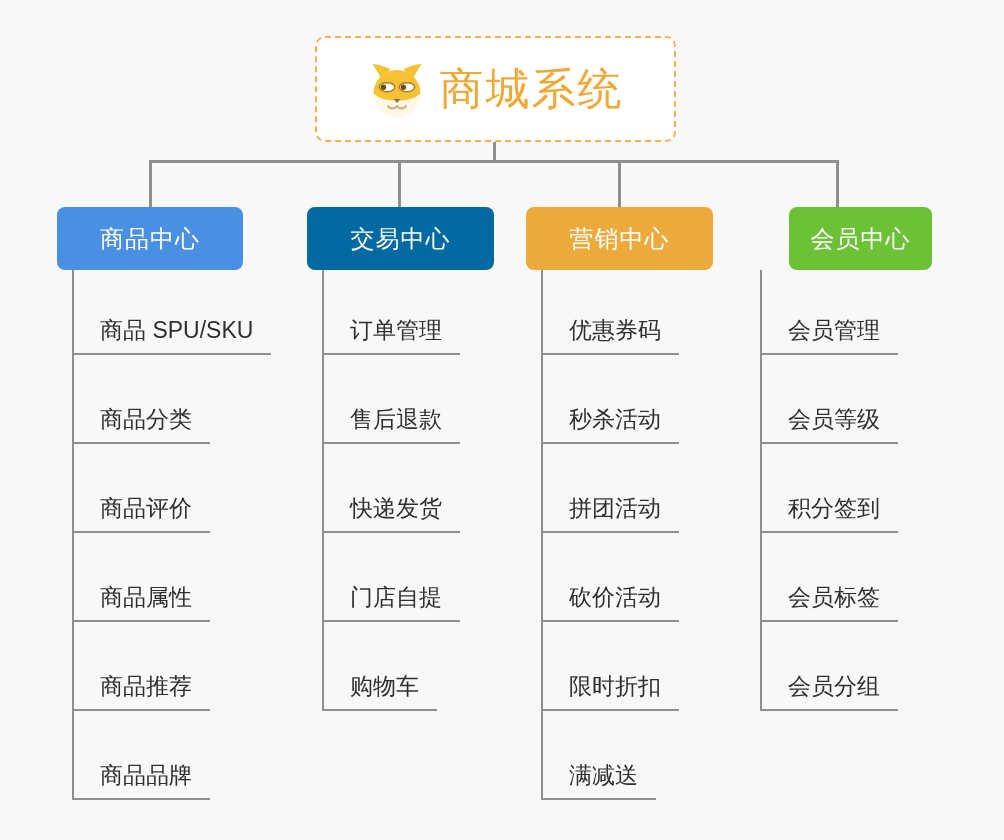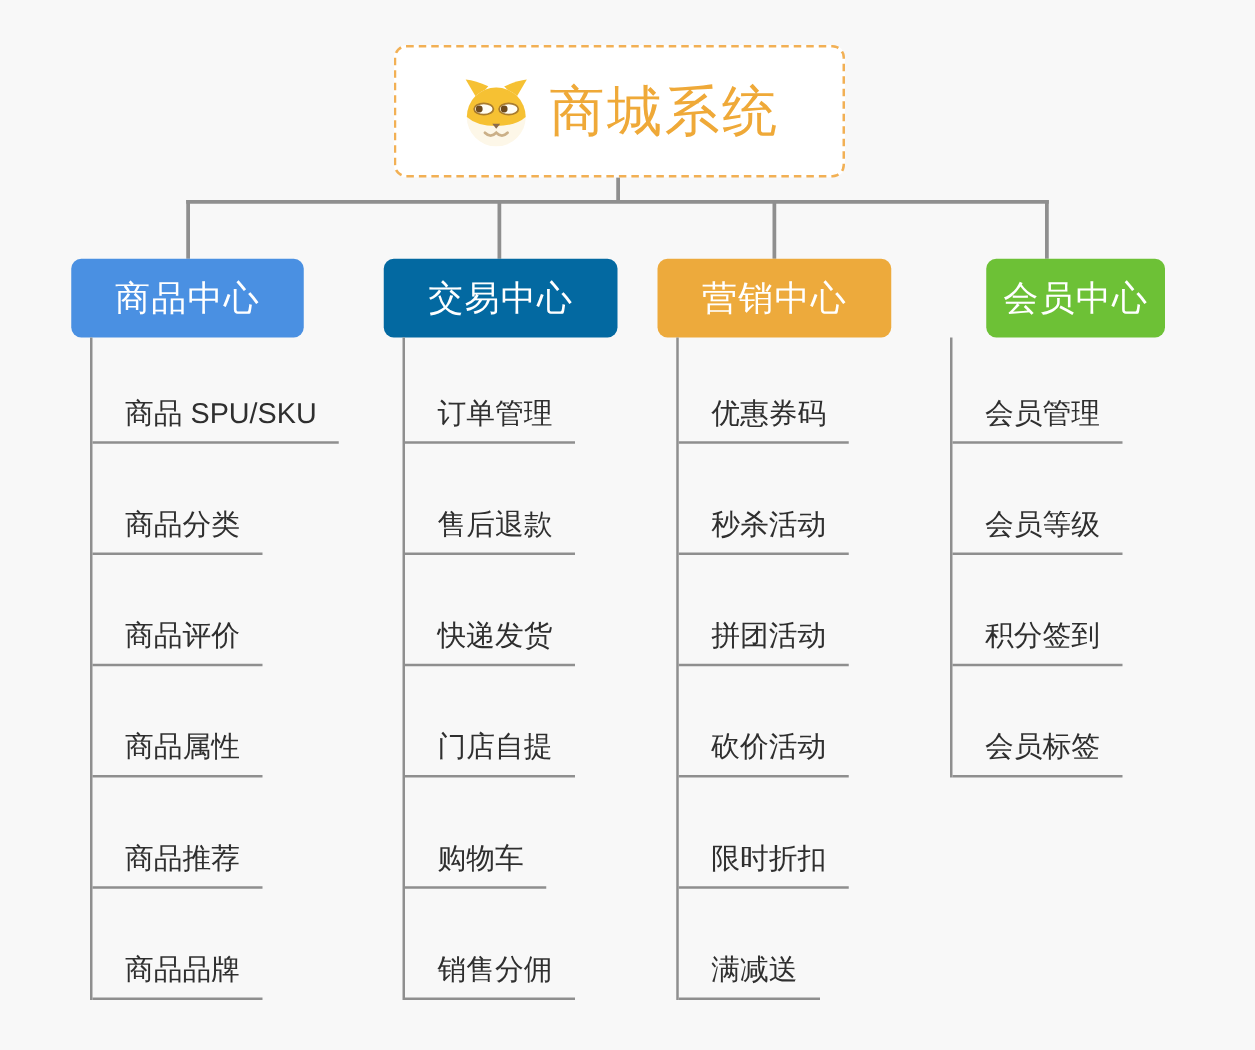--- a/index.html
+++ b/index.html
@@ -44,21 +44,21 @@
   .branch.b1{left:57px;width:186px;}
   .branch.b2{left:307px;}
   .branch.b3{left:526px;}
   .branch.b4{left:745px;}
 
   .head{
     height:63px;
     border-radius:8px;
     display:flex;align-items:center;justify-content:center;
     color:#ffffff;
-    font-size:28px;
+    font-size:24px;
     letter-spacing:1px;
     cursor:pointer;
   }
 
   .leaves{
     list-style:none;margin:0;padding:0;
     margin-left:15px;
     border-left:2px solid #8f8f8f;
     width:fit-content;
   }
@@ -139,23 +139,20 @@
         </li>
       <li class="leaf">
           <span>快递发货</span>
         </li>
       <li class="leaf">
           <span>门店自提</span>
         </li>
       <li class="leaf">
           <span>购物车</span>
         </li>
-      <li class="leaf">
-          <span>销售分佣</span>
-        </li>
     </ul>
   </section>
 
   <section class="branch b3">
     <div class="head" style="background-color: rgb(237, 170, 60);">营销中心</div>
     <ul class="leaves">
       <li class="leaf">
           <span>优惠券码</span>
         </li>
       <li class="leaf">
@@ -184,16 +181,19 @@
         </li>
       <li class="leaf">
           <span>会员等级</span>
         </li>
       <li class="leaf">
           <span>积分签到</span>
         </li>
       <li class="leaf">
           <span>会员标签</span>
         </li>
+      <li class="leaf">
+          <span>会员分组</span>
+        </li>
     </ul>
   </section>
 
 </div>
 
 </body></html>

